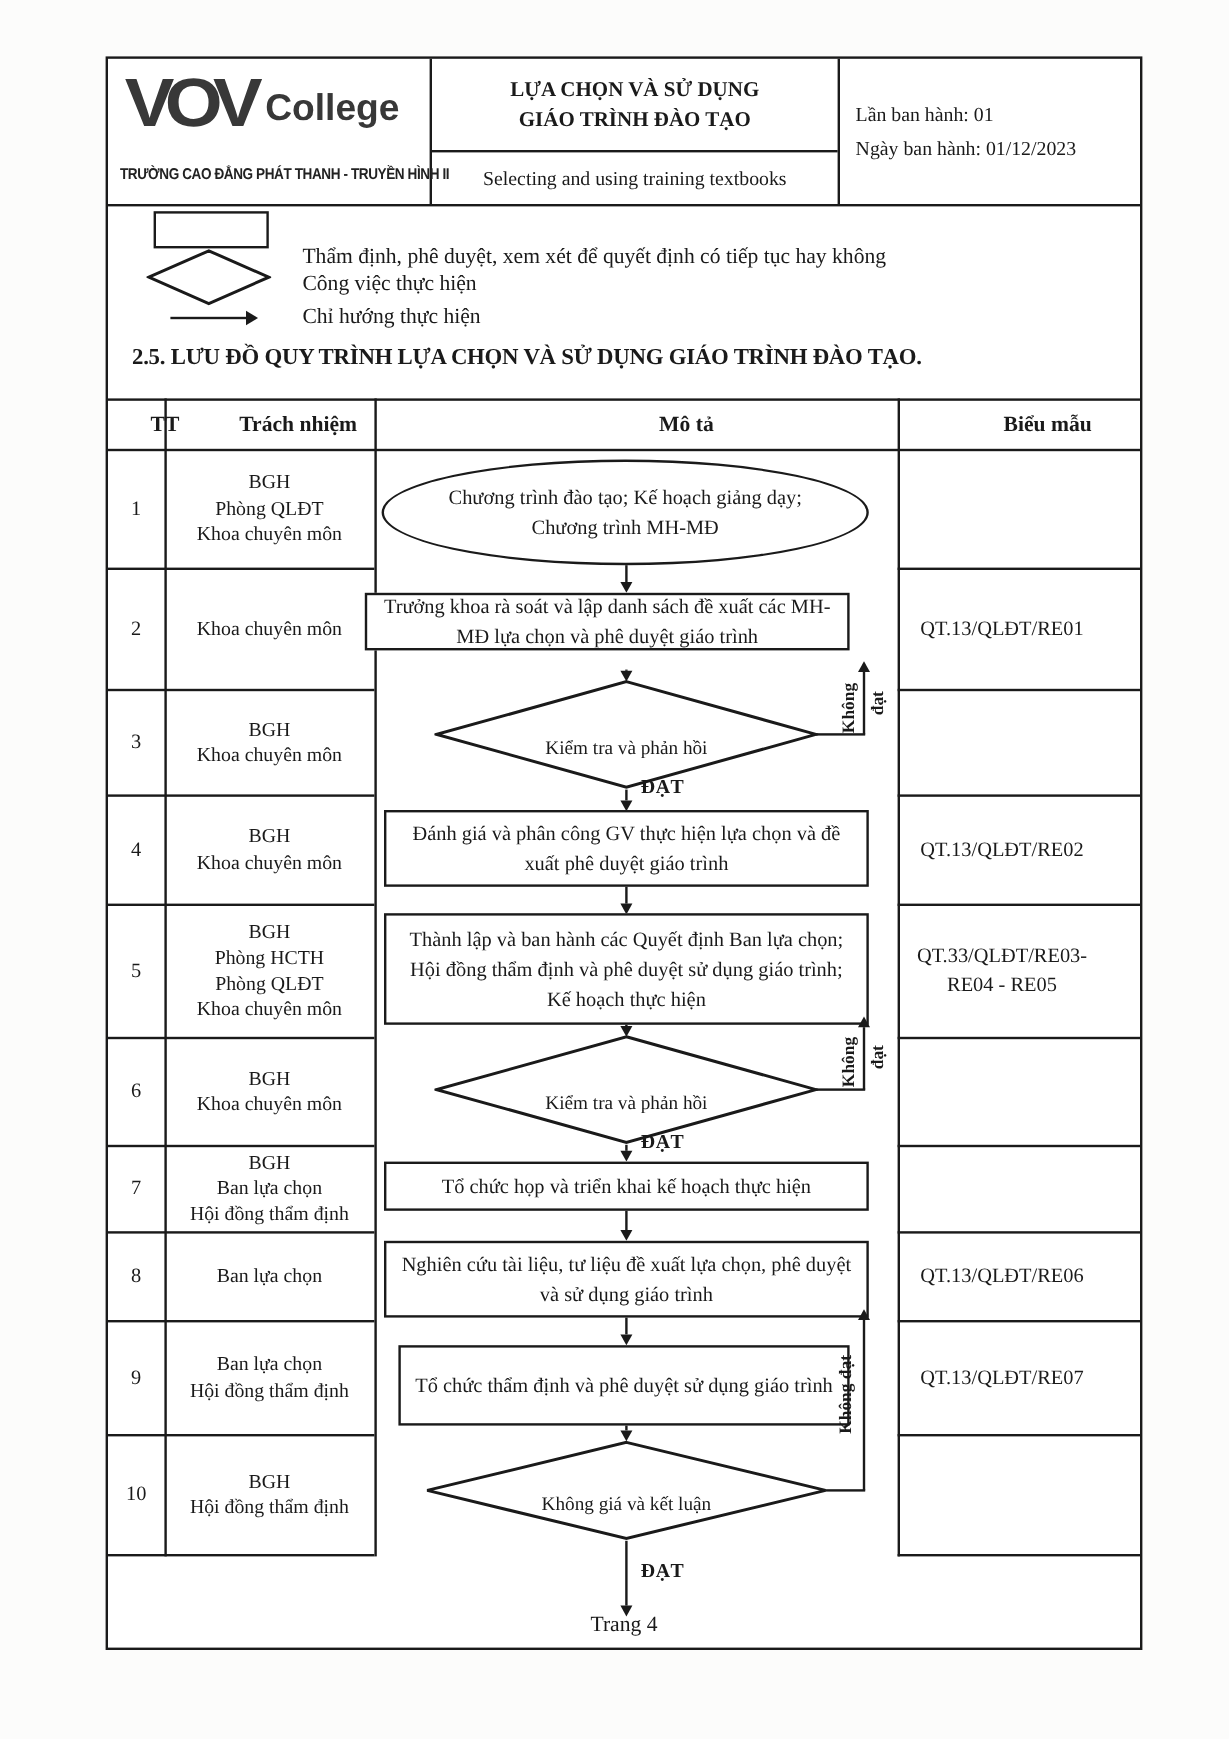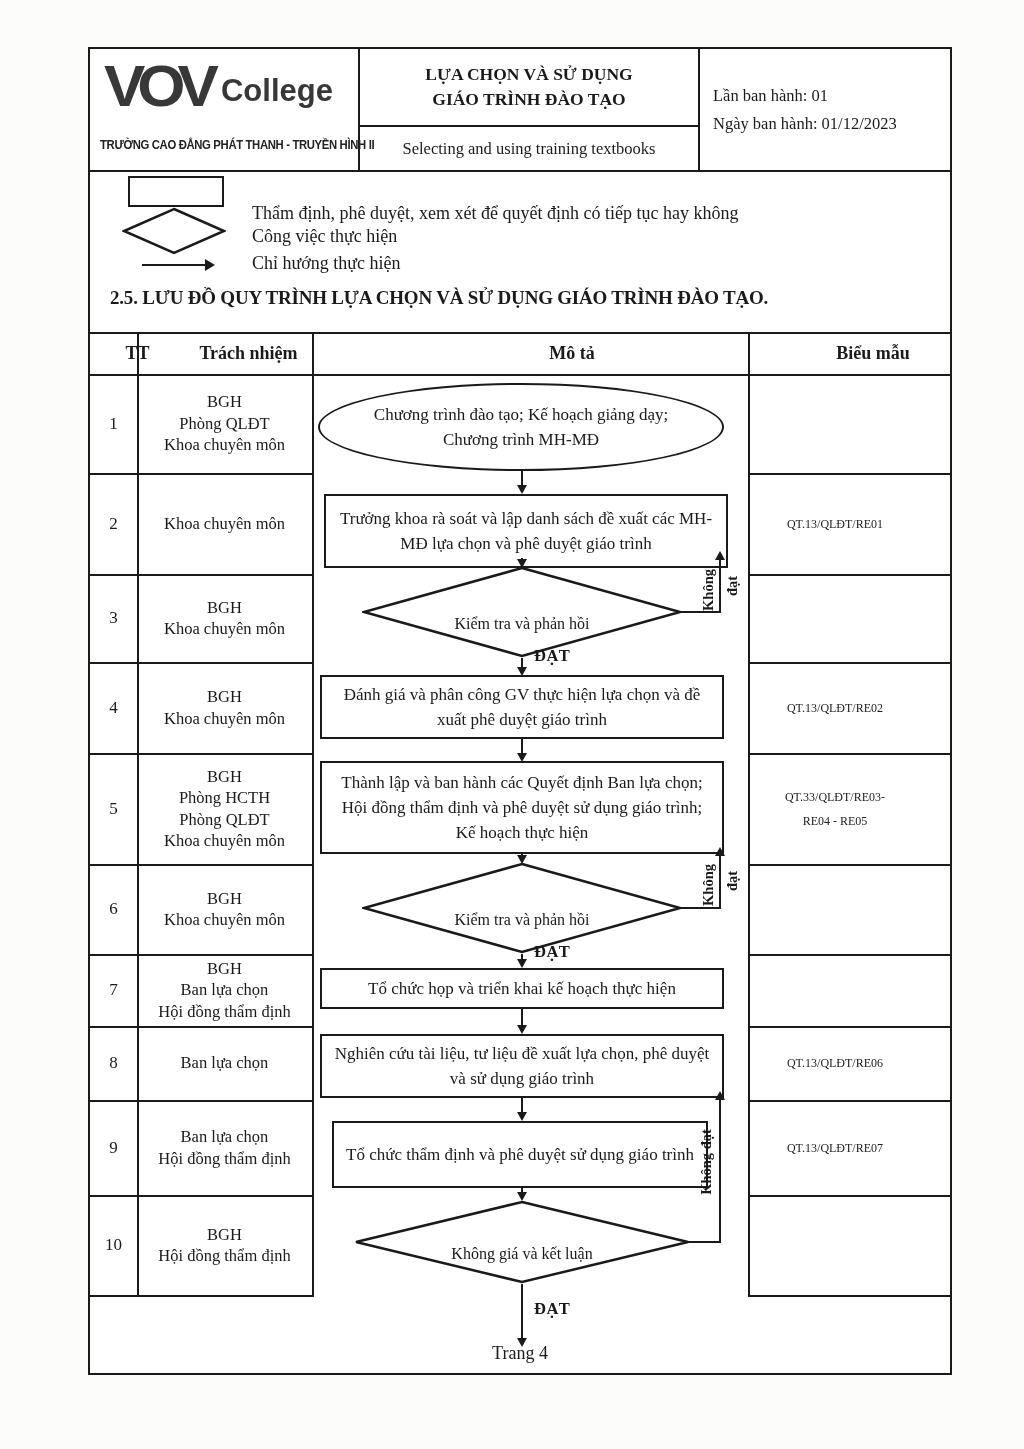--- a/index.html
+++ b/index.html
@@ -43,21 +43,21 @@
   .legend-arrow::after { content:""; position:absolute; right:-9px; top:-5px;
     border-top:6px solid transparent; border-bottom:6px solid transparent; border-left:10px solid #1a1a1a; }
   .section-title { position:absolute; left:20px; top:238px; font-weight:bold; font-size:19px; letter-spacing:-0.2px; white-space:nowrap; }
 
   
   .cell { position:absolute; display:flex; align-items:center; justify-content:center;
     text-align:center; white-space:pre-line; }
   .th { font-weight:bold; font-size:18px;padding-left:24px; }
   .tt-cell { left:0; width:47px; font-size:17px; }
   .resp-cell { left:47px; width:175px; font-size:16.5px; line-height:21.5px; }
-  .form-cell { left:658px; width:174px; font-size:12px; line-height:24px; }
+  .form-cell { left:658px; width:174px; font-size:17px; line-height:24px; }
 
   
   .fbox { position:absolute; border:2px solid #1a1a1a; background:#fff; display:flex; align-items:center;
     justify-content:center; text-align:center; font-size:17px; line-height:25px; padding:0 10px; box-sizing:border-box; }
   .fellipse { position:absolute; border:2px solid #1a1a1a; border-radius:50%; background:#fff; display:flex;
     align-items:center; justify-content:center; text-align:center; font-size:17px; line-height:25px; padding:0 46px; box-sizing:border-box; }
   .fdiamond { position:absolute; }
   .fdiamond svg { display:block; }
   .fdiamond .dtext { position:absolute; left:0; top:12px; width:100%; height:100%; display:flex;
     align-items:center; justify-content:center; font-size:16px; }
@@ -182,21 +182,21 @@
   <div class="cell form-cell" style="top:1051px; height:95px;">QT.13/QLĐT/RE07</div>
   <div class="cell tt-cell" style="top:1146px; height:100px;">10</div>
   <div class="cell resp-cell" style="top:1146px; height:100px;">BGH
 Hội đồng thẩm định</div>
 
   <div class="fellipse" style="left:228px; top:334px; width:406px; height:88px;">
     <span>Chương trình đào tạo; Kế hoạch giảng dạy; Chương trình MH-MĐ</span>
   </div>
   <div class="arr-d" style="left:431px; top:422px; height:14px;"></div>
 
-  <div class="fbox" style="left:234px; top:445px; width:404px; height:74px;">
+  <div class="fbox" style="left:214px; top:445px; width:404px; height:48px;">
     <span>Trưởng khoa rà soát và lập danh sách đề xuất các MH-MĐ lựa chọn và phê duyệt giáo trình</span>
   </div>
   <div class="arr-d" style="left:431px; top:509px; height:1px;"></div>
 
   <div class="fdiamond" style="left:272px; top:517px; width:320px; height:92px;">
     <svg width="320" height="92" viewBox="0 0 320 92">
         <polygon points="160,2 318,46 160,90 2,46" fill="#fff" stroke="#1a1a1a" stroke-width="2.5"></polygon>
       </svg>
     <div class="dtext">Kiểm tra và phản hồi</div>
   </div>

